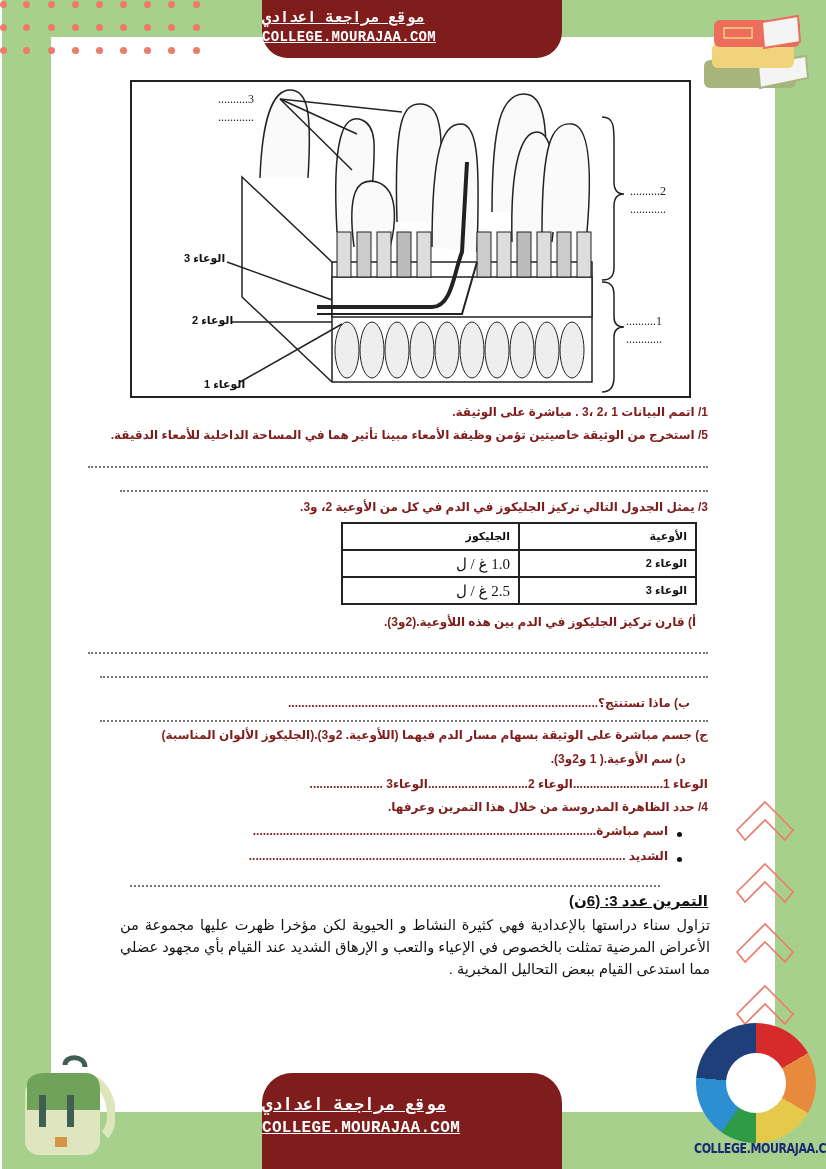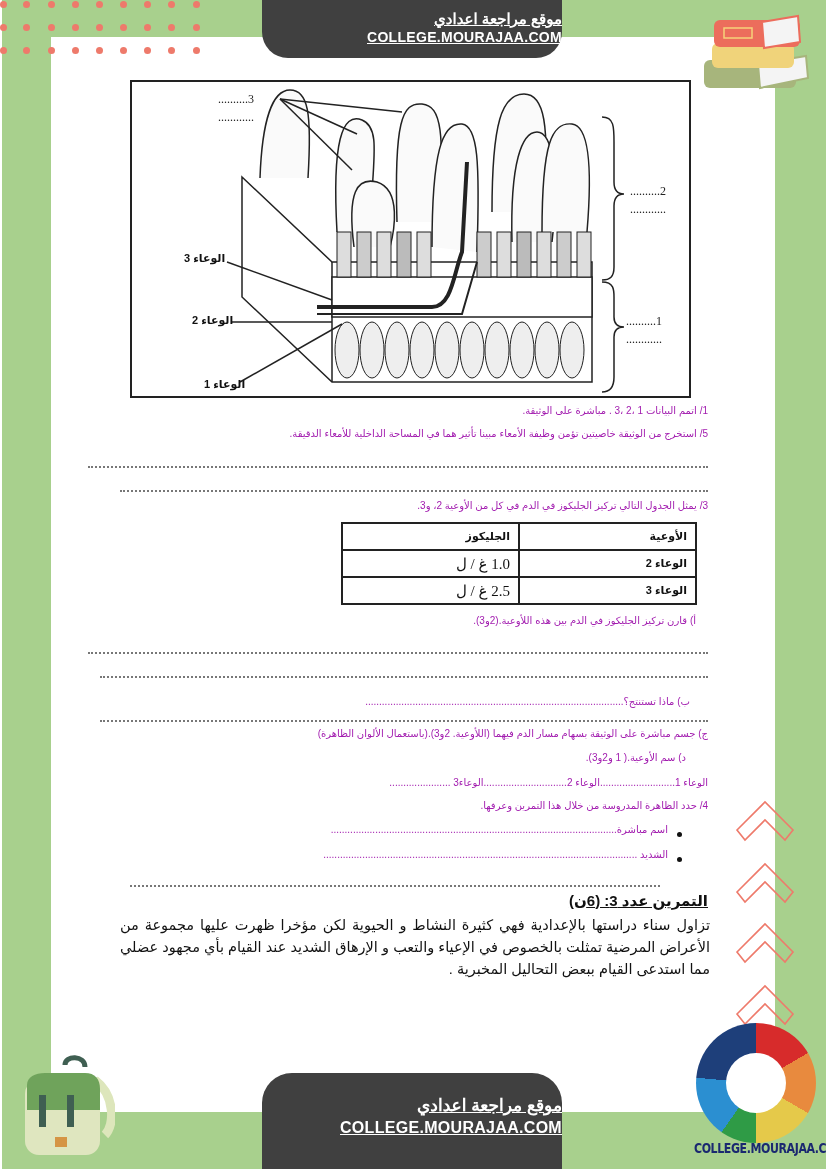--- a/index.html
+++ b/index.html
@@ -5,32 +5,32 @@
   * { box-sizing: border-box; margin: 0; padding: 0; }
   html, body { width: 826px; height: 1169px; overflow: hidden; background: #a8d08d; }
   body { position: relative; font-family: "Liberation Sans", "DejaVu Sans", sans-serif; color: #111; }
 
   
   .page-white { position: absolute; left: 51px; top: 37px; width: 724px; height: 1075px; background: #ffffff; }
   .left-band-edge { position: absolute; left: 0; top: 0; width: 2px; height: 1169px; background: #ffffff; }
   .dots { position: absolute; left: 0; top: 0; width: 210px; height: 60px; }
   .dot { position: absolute; width: 7px; height: 7px; border-radius: 50%; background: #ee7a6b; }
 
-  .banner { position: absolute; background: #404040; color: #fff; text-align: right; font-family: Liberation Sans, sans-serif; font-weight: bold; }
+  .banner { position: absolute; background: #7f1d1d; color: #fff; text-align: left; font-family: Liberation Mono, monospace; font-weight: bold; }
   .banner .ar { font-size: 15px; text-decoration: underline; line-height: 18px; }
   .banner .en { font-size: 14px; text-decoration: underline; line-height: 18px; letter-spacing: 0.3px; }
   .banner-top { left: 262px; top: 0; width: 300px; height: 58px; border-radius: 0 0 26px 26px; padding-top: 10px; }
   .banner-bottom { left: 262px; top: 1073px; width: 300px; height: 96px; border-radius: 30px 30px 0 0; padding-top: 22px; }
   .banner-bottom .ar { font-size: 17px; line-height: 22px; }
   .banner-bottom .en { font-size: 16px; line-height: 22px; }
   .figure { position: absolute; left: 130px; top: 80px; width: 561px; height: 318px; border: 2px solid #222; background: #fff; }
   .fig-label { position: absolute; font-size: 11px; font-weight: bold; direction: rtl; white-space: nowrap; }
   .fig-dots { position: absolute; font-family: "Liberation Serif", serif; font-size: 12px; white-space: nowrap; color: #222; }
 
-  .line { position: absolute; direction: rtl; font-size: 10px; white-space: nowrap; color: #a21caf; }
+  .line { position: absolute; direction: rtl; font-size: 12px; white-space: nowrap; color: #7f1d1d; font-weight: bold; }
   .dotted { position: absolute; border-bottom: 2px dotted #777; height: 2px; }
 
   table.glu { position: absolute; left: 341px; top: 522px; width: 356px; border-collapse: collapse; direction: rtl; }
   table.glu td { border: 2px solid #222; height: 27px; padding: 0 8px; font-size: 11px; font-weight: bold; }
   table.glu td.val { font-family: "Liberation Serif", serif; font-size: 15px; font-weight: normal; text-align: right; }
 
   .heading3 { position: absolute; right: 118px; top: 892px; font-size: 15px; font-weight: bold; text-decoration: underline; direction: rtl; }
   .para { position: absolute; left: 120px; top: 914px; width: 590px; direction: rtl; font-size: 14.5px; line-height: 22px; text-align: justify; }
 
   .bullet { position: absolute; width: 5px; height: 5px; border-radius: 50%; background: #111; }
@@ -184,21 +184,21 @@
     <td class="val">2.5 غ / ل</td>
   </tr>
 </tbody>
   </table>
 
 <div class="line" style="right:130px;top:615px">أ) قارن تركيز الجليكوز في الدم بين هذه اللأوعية.(2و3).</div>
 <div class="dotted" style="left:88px;top:652px;width:620px"></div>
 <div class="dotted" style="left:100px;top:676px;width:608px"></div>
 <div class="line" style="right:136px;top:696px">ب) ماذا تستنتج؟.............................................................................................</div>
 <div class="dotted" style="left:100px;top:720px;width:608px"></div>
-<div class="line" style="right:118px;top:728px">ج) جسم مباشرة على الوثيقة بسهام مسار الدم فيهما (اللأوعية. 2و3).(باستعمال الألوان الظاهرة)</div>
+<div class="line" style="right:118px;top:728px">ج) جسم مباشرة على الوثيقة بسهام مسار الدم فيهما (اللأوعية. 2و3).(الجليكوز الألوان المناسبة)</div>
 <div class="line" style="right:140px;top:752px">د) سم الأوعية.( 1 و2و3).</div>
 <div class="line" style="right:118px;top:777px">الوعاء 1...........................الوعاء 2..............................الوعاء3 ......................</div>
 <div class="line" style="right:118px;top:800px">4/ حدد الظاهرة المدروسة من خلال هذا التمرين وعرفها.</div>
 <span class="bullet" style="left:677px;top:832px"></span>
 <div class="line" style="right:158px;top:824px">اسم مباشرة.......................................................................................................</div>
 <span class="bullet" style="left:677px;top:857px"></span>
 <div class="line" style="right:158px;top:849px">الشديد .................................................................................................................</div>
 <div class="dotted" style="left:130px;top:885px;width:530px"></div>
 
 <div class="heading3">التمرين عدد 3: (6ن)</div>

